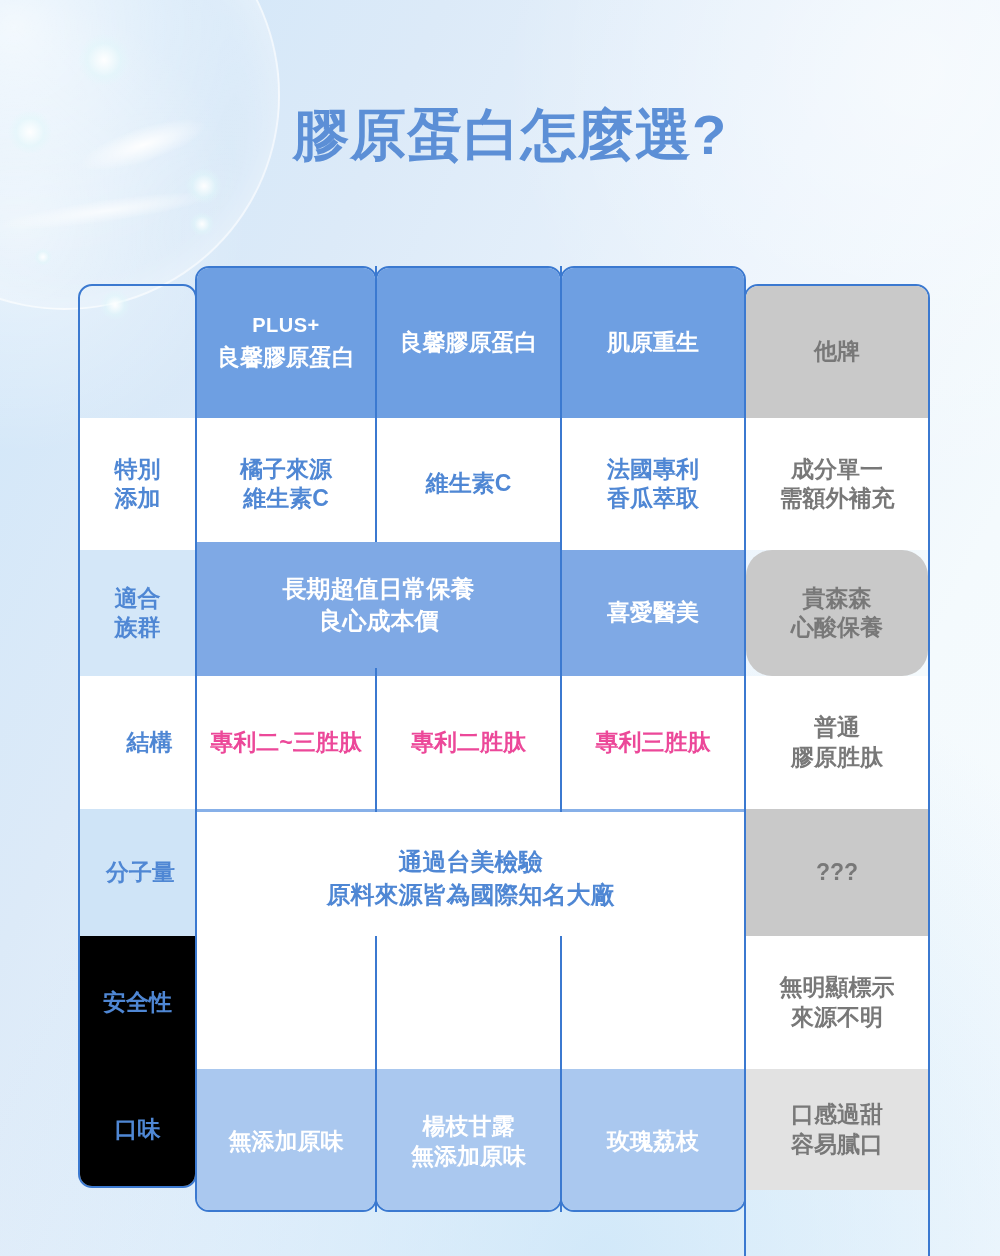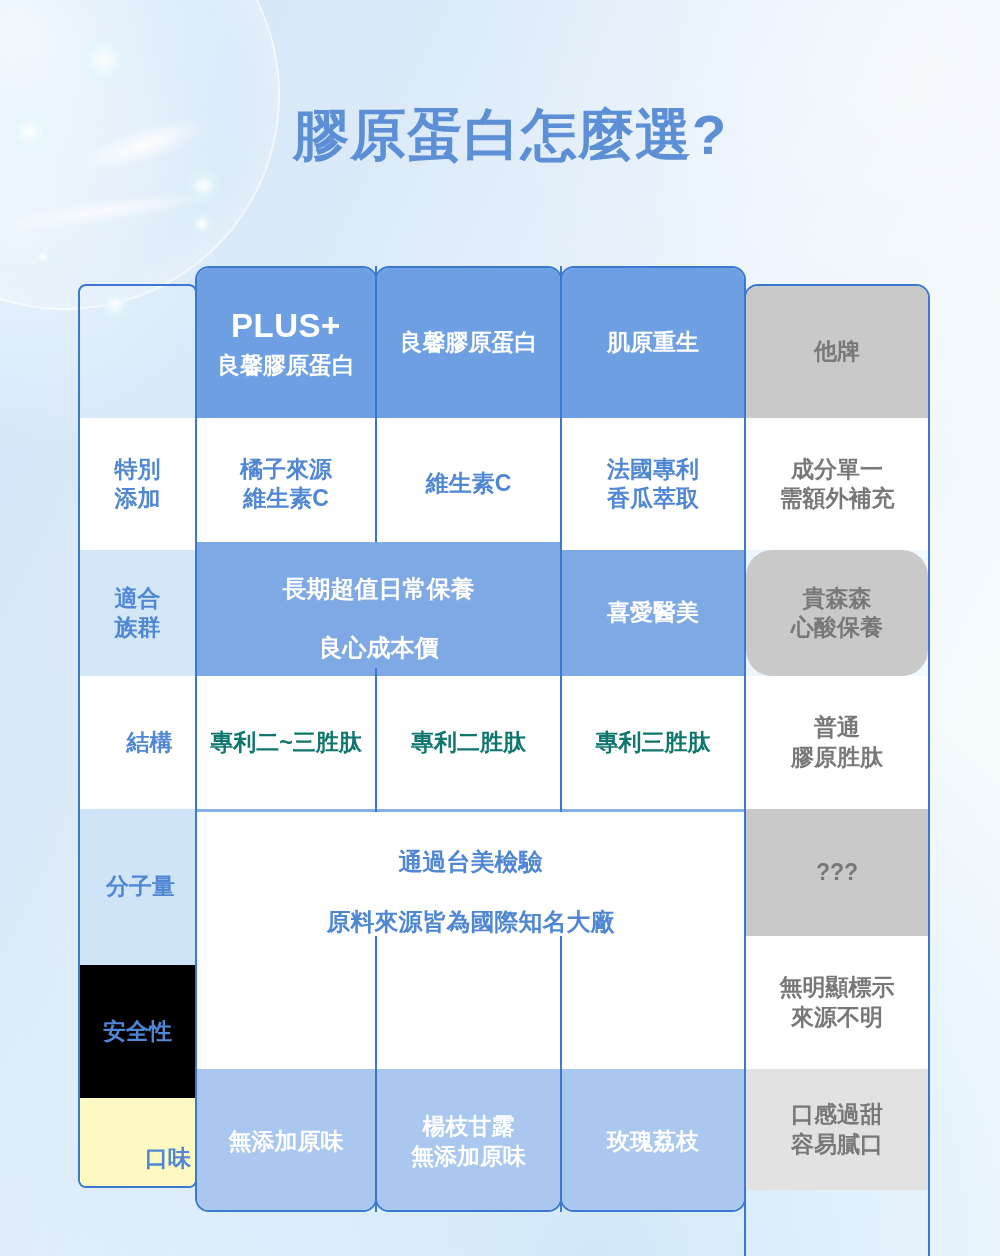--- a/index.html
+++ b/index.html
@@ -85,21 +85,21 @@
   .col {
     position: absolute;
     border: 2px solid #3b79d0;
     border-radius: 14px;
     overflow: hidden;
   }
   
   #col-labels {
     left: 0px; top: 18px; width: 119px; height: 904px;
     background: transparent;
-    border-radius: 8px;
+    border-radius: 14px;
   }
   
   #col-p1 { left: 117px; top: 0px;  width: 182px; height: 946px; }
   #col-p2 { left: 297px; top: 0px;  width: 187px; height: 946px; }
   #col-p3 { left: 482px; top: 0px;  width: 186px; height: 946px; }
   
   #col-other { left: 666px; top: 18px; width: 186px; height: 1148px; }
 
   .cell {
     display: flex;
@@ -110,47 +110,47 @@
     line-height: 1.28;
     padding: 2px 4px;
   }
 
   
   #col-labels .cell { color: #4f87d4; font-size: 23px; }
   #col-labels .cell.h  { height: 132px; background: transparent; }
   #col-labels .cell.r0 { height: 132px; background: #ffffff; }
   #col-labels .cell.r1 { height: 126px; background: #d4e7f8; }
   #col-labels .cell.r2 { height: 133px; background: #ffffff; padding-left: 28px; }
-  #col-labels .cell.r3 { height: 156px; background: #cfe4f7; padding-left: 10px; }
+  #col-labels .cell.r3 { height: 127px; background: #cfe4f7; padding-left: 10px; }
   #col-labels .cell.r4 { height: 133px; background: #000000; }
-  #col-labels .cell.r5 { height: 121px; background: #fef9c3; justify-content: flex-end; }
+  #col-labels .cell.r5 { height: 121px; background: #000000; }
 
   
   .pcol .cell        { color: #ffffff; font-size: 23px; }
   .pcol .cell.h      { height: 150px; background: #6e9fe2; }
   .pcol .cell.r0     { height: 132px; background: #ffffff; color: #4f87d4; }
   .pcol .cell.r1     { height: 126px; background: #7fa9e5; }
-  .pcol .cell.r2     { height: 133px; background: #ffffff; color: #0f766e; }
+  .pcol .cell.r2     { height: 133px; background: #ffffff; color: #ec4899; }
   .pcol .cell.r3     { height: 127px; background: #87b0e8; }
   .pcol .cell.r4     { height: 133px; background: #ffffff; color: #4f87d4; }
   .pcol .cell.r5     { height: 145px; background: #aac8ef; }
 
   
   #col-other .cell    { color: #787878; font-size: 23px; }
   #col-other .cell.h  { height: 132px; background: #c9c9c9; }
   #col-other .cell.r0 { height: 132px; background: #ffffff; }
   #col-other .cell.r1 { height: 126px; background: #c9c9c9; border-radius: 26px; }
   #col-other .cell.r2 { height: 133px; background: #ffffff; }
   #col-other .cell.r3 { height: 127px; background: #c9c9c9; }
   #col-other .cell.r4 { height: 133px; background: #ffffff; }
   #col-other .cell.r5 { height: 121px; background: #e2e2e2; text-align: center; }
 
   
   .hdr-stack { display: flex; flex-direction: column; align-items: center; justify-content: center; }
-  .hdr-plus  { font-size: 33px; letter-spacing: 0.5px; margin-bottom: 4px; }
+  .hdr-plus  { font-size: 20px; letter-spacing: 0.5px; margin-bottom: 4px; }
   .hdr-name  { font-size: 23px; }
 
   
   .span-cell {
     position: absolute;
     display: flex; align-items: center; justify-content: center;
     text-align: center; font-weight: bold; line-height: 1.34;
     color: #ffffff; font-size: 24px;
     z-index: 6;
   }
@@ -158,21 +158,21 @@
   #span-row1 {
     left: 119px; top: 276px; width: 363px; height: 126px;
     background: #7fa9e5;
   }
   
   #span-row4 {
     left: 119px; top: 546px; width: 547px; height: 133px;
     background: #ffffff;
     color: #4f87d4;
   }
-  .two-line span { display: block; margin-top: 27px; }
+  .two-line span { display: block; }
 
   
   .vsep {
     position: absolute;
     width: 2px;
     background: #3b79d0;
     z-index: 7;
   }
 </style>
 </head>

